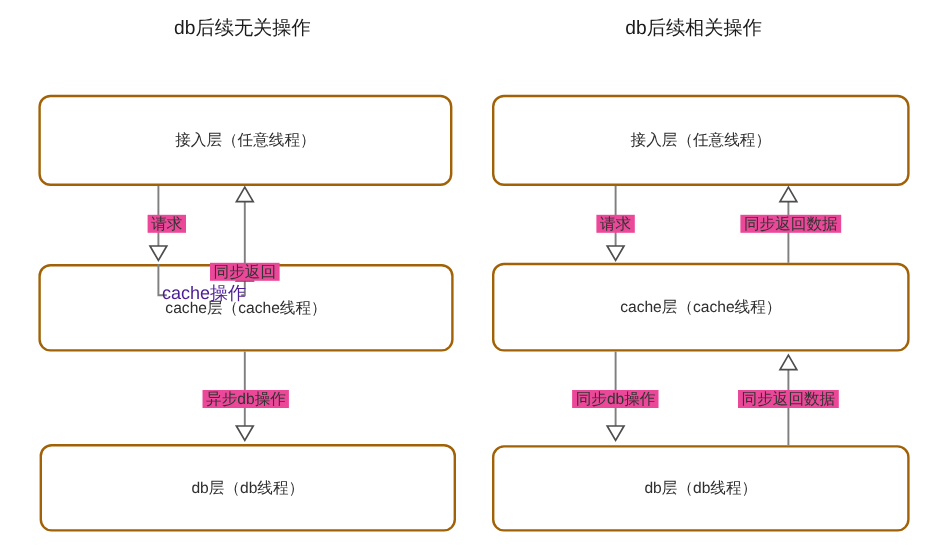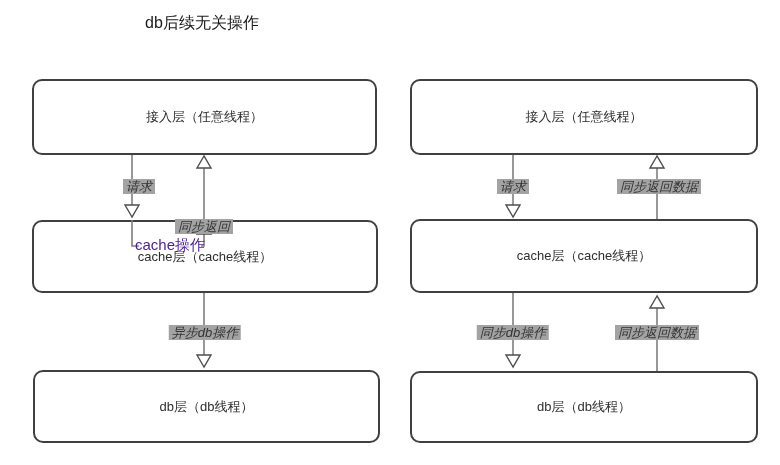--- a/index.html
+++ b/index.html
@@ -5,47 +5,48 @@
   html,body{margin:0;padding:0;background:#ffffff;}
   body{font-family:"Liberation Sans","DejaVu Sans",sans-serif;}
   #canvas{
     position:relative;width:780px;height:465px;background:#ffffff;overflow:hidden;
   }
   .diagram-title{
     position:absolute;top:13px;transform:translateX(-50%);
     font-size:16px;font-weight:500;color:#1a1a1a;white-space:nowrap;z-index:3;
   }
   .node-box{
-    position:absolute;background:#ffffff;border:2px solid #404040;border-radius:10px;
+    position:absolute;background:#ffffff;border:2px solid #a16207;border-radius:10px;
     display:flex;align-items:center;justify-content:center;z-index:1;box-sizing:border-box;
   }
   .node-box .box-label{
     font-size:13px;color:#2e2e2e;white-space:nowrap;
   }
   #arrow-layer{
     position:absolute;left:0;top:0;z-index:2;pointer-events:none;
   }
   .ln{stroke:#7f7f7f;stroke-width:1.6;fill:none;}
   .tri{fill:#ffffff;stroke:#4d4d4d;stroke-width:1.4;}
   .edge-label{
-    position:absolute;transform:translateX(-50%);background:#a3a3a3;
+    position:absolute;transform:translateX(-50%);background:#ec4899;
     font-size:13px;line-height:15px;color:#333333;white-space:nowrap;
-    padding:0 3px;z-index:3;font-style:italic;
+    padding:0 3px;z-index:3;
   }
   .inner-label{
     position:absolute;transform:translateX(-50%);
     font-size:15px;line-height:14px;color:#4c1d95;white-space:nowrap;z-index:3;
   }
 </style>
 </head>
 <body>
 
 <div id="canvas">
 
   <div class="diagram-title" style="left:202px;">db后续无关操作</div>
+  <div class="diagram-title" style="left:578px;">db后续相关操作</div>
 
   <div class="node-box" style="left:32px;top:79px;width:345px;height:76px;">
     <span class="box-label">接入层（任意线程）</span>
   </div>
   <div class="node-box" style="left:32px;top:220px;width:346px;height:73px;">
     <span class="box-label">cache层（cache线程）</span>
   </div>
   <div class="node-box" style="left:33px;top:370px;width:347px;height:73px;">
     <span class="box-label">db层（db线程）</span>
   </div>

